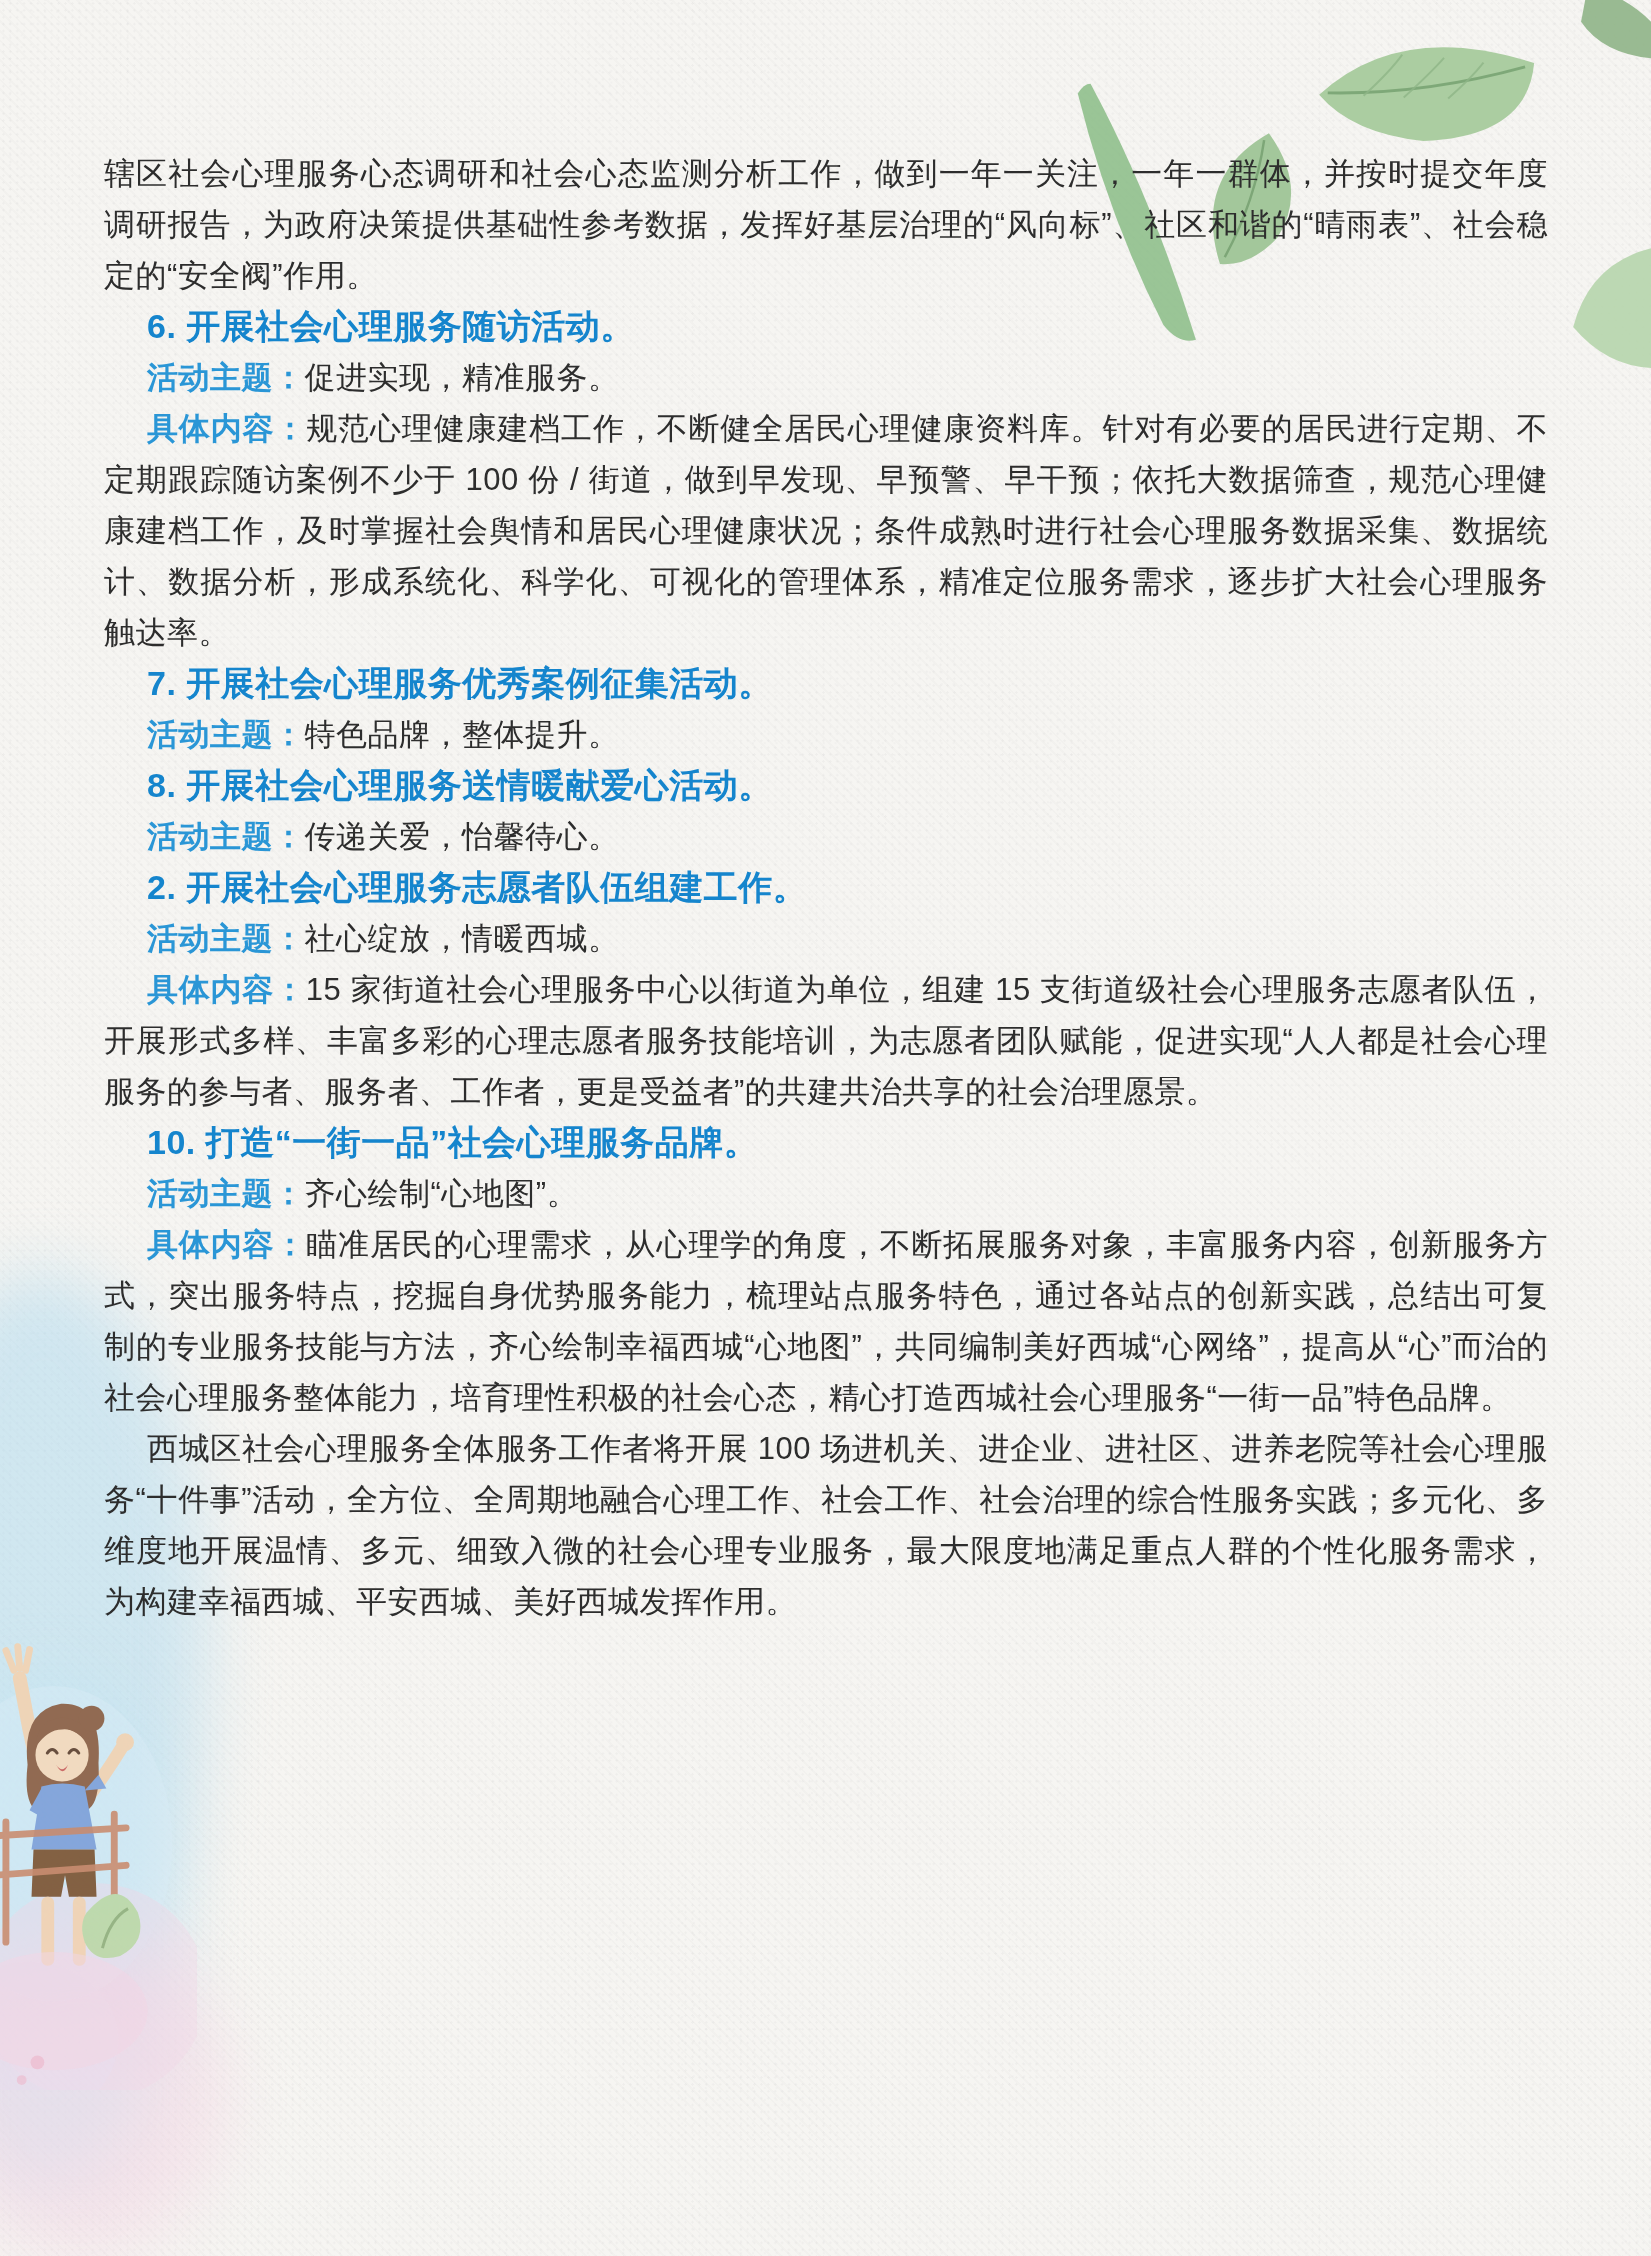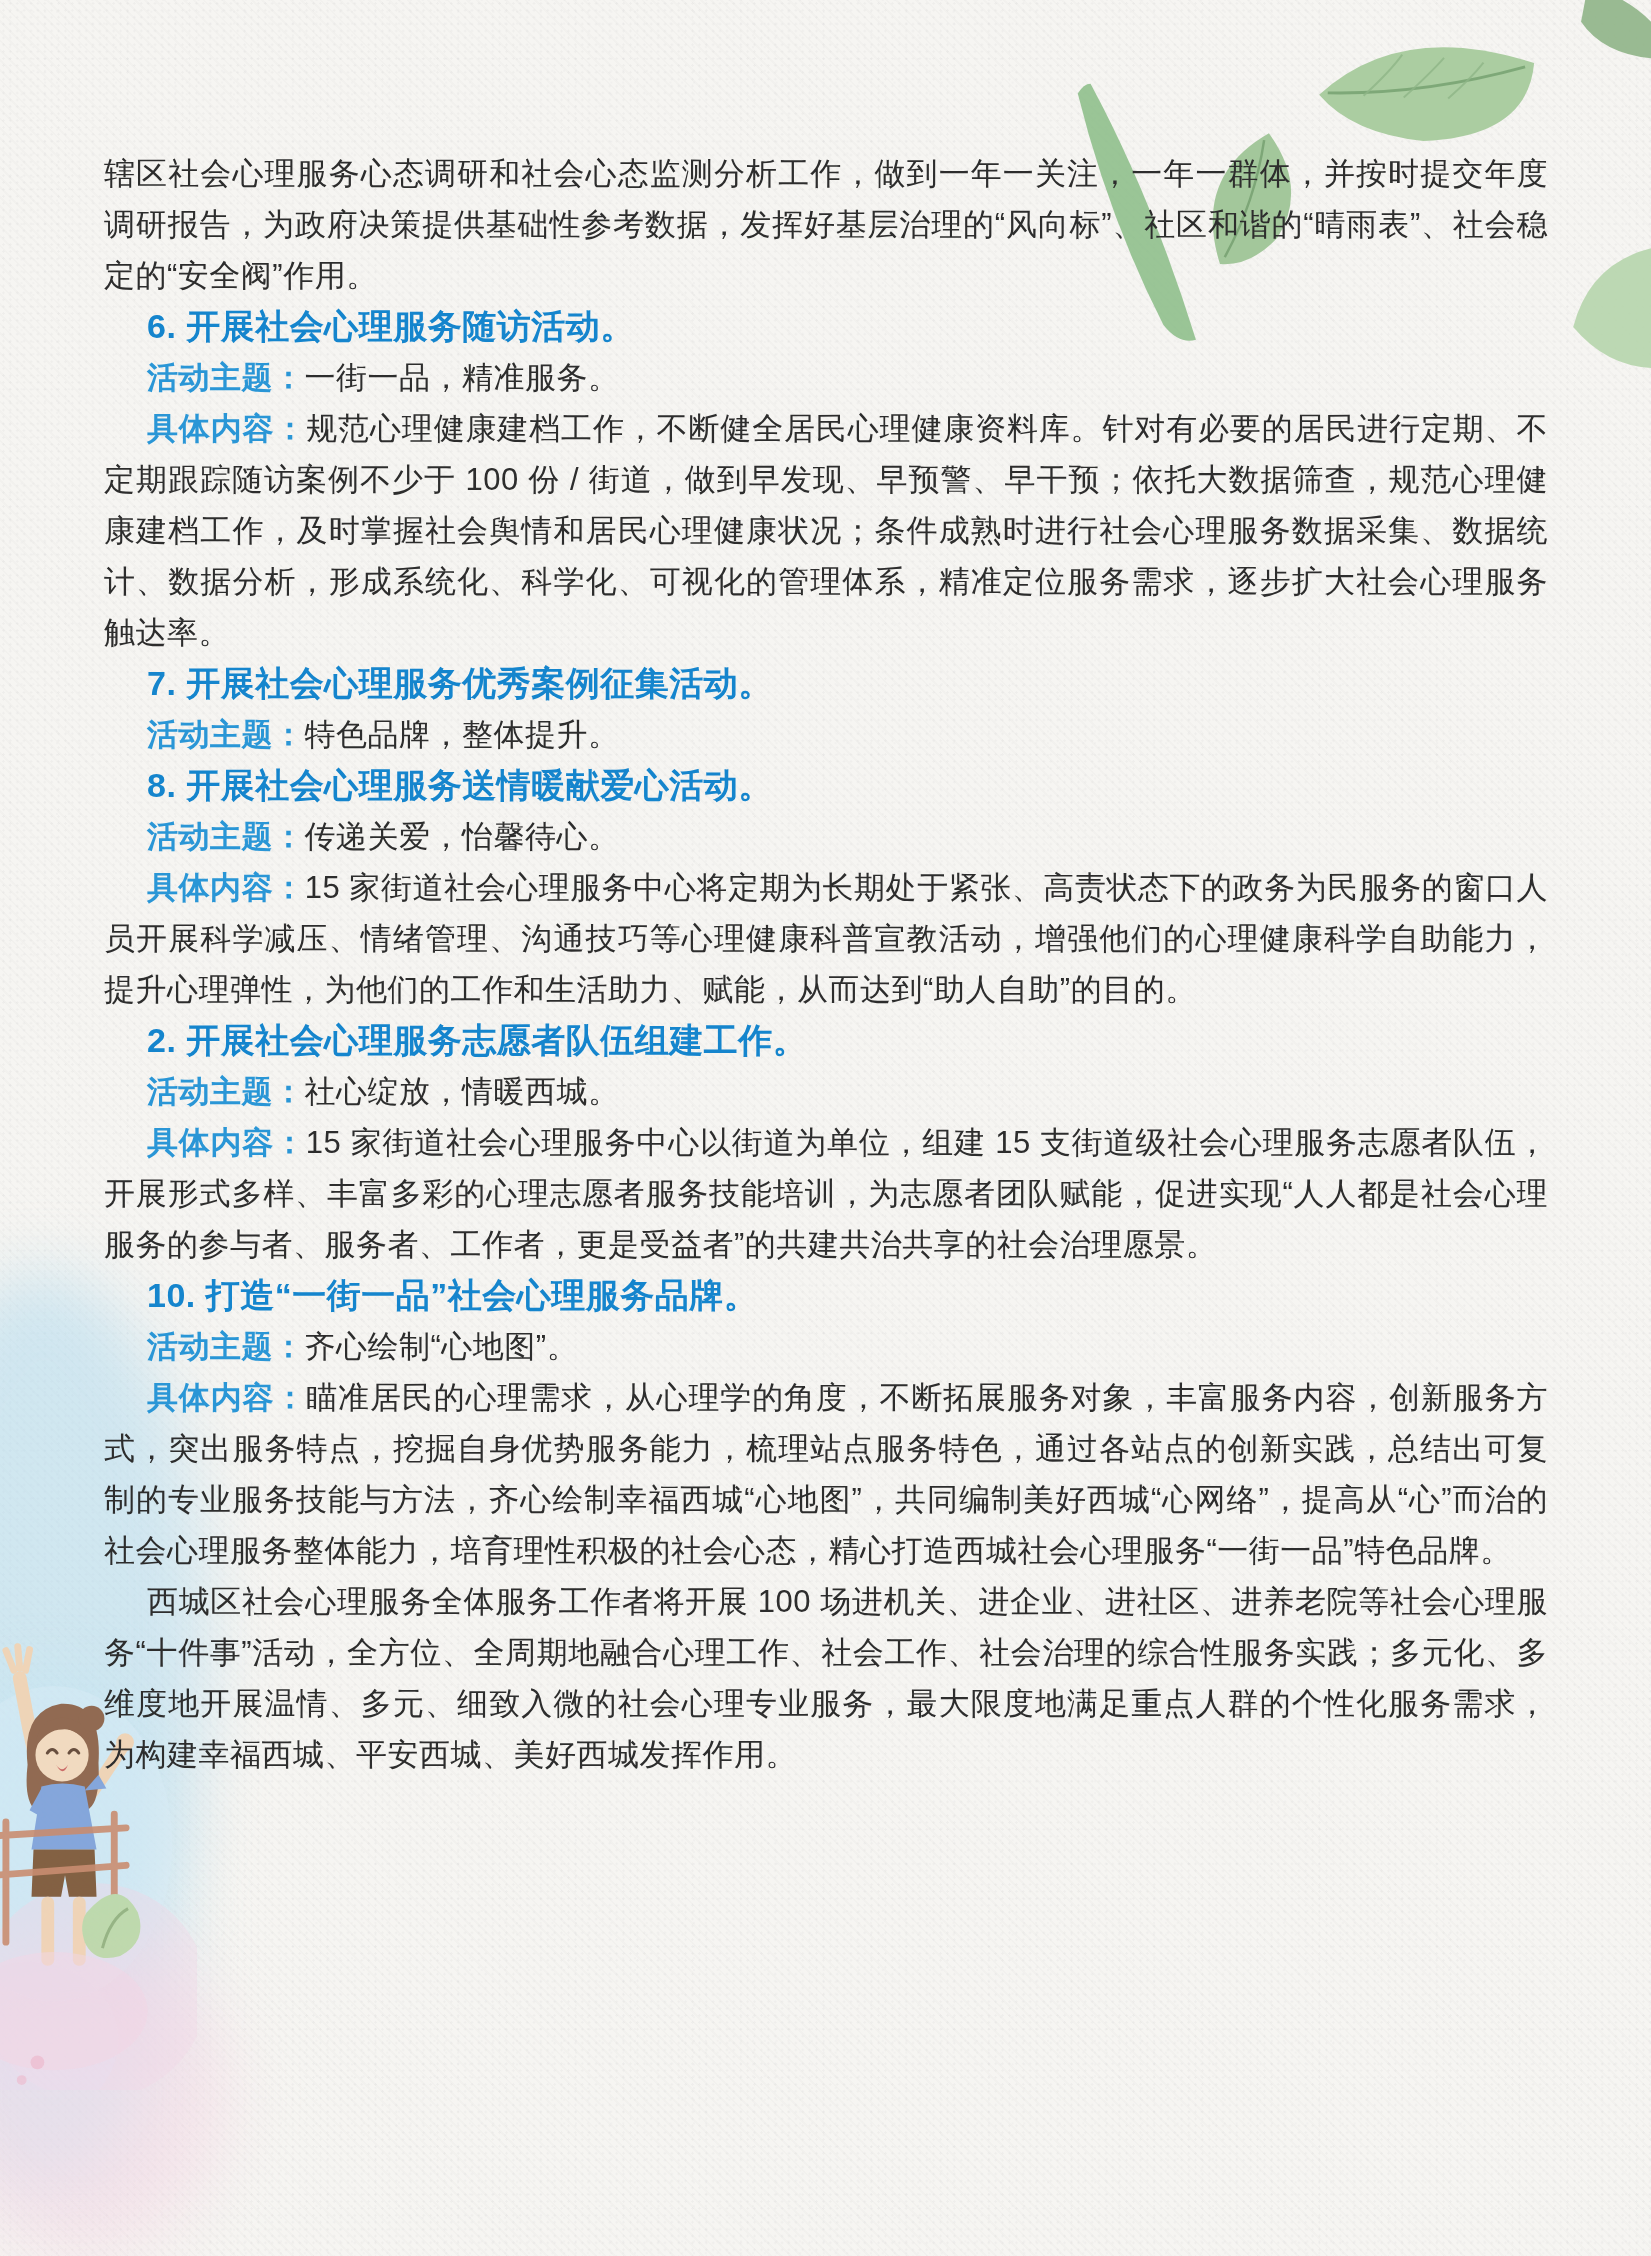--- a/index.html
+++ b/index.html
@@ -99,33 +99,32 @@
       <circle cx="22" cy="470" r="5" fill="#eeb9cd" opacity="0.7"></circle>
     </g>
   </svg>
 
   <main class="doc">
 
     <p>辖区社会心理服务心态调研和社会心态监测分析工作，做到一年一关注，一年一群体，并按时提交年度调研报告，为政府决策提供基础性参考数据，发挥好基层治理的“风向标”、社区和谐的“晴雨表”、社会稳定的“安全阀”作用。</p>
 
     <section>
       <p class="heading">6. 开展社会心理服务随访活动。</p>
-      <p class="theme-line"><span class="label">活动主题：</span><span>一街一品，精准服务。</span></p>
+      <p class="theme-line"><span class="label">活动主题：</span><span>促进实现，精准服务。</span></p>
       <p class="content-para"><span class="label">具体内容：</span><span>规范心理健康建档工作，不断健全居民心理健康资料库。针对有必要的居民进行定期、不定期跟踪随访案例不少于 100 份 / 街道，做到早发现、早预警、早干预；依托大数据筛查，规范心理健康建档工作，及时掌握社会舆情和居民心理健康状况；条件成熟时进行社会心理服务数据采集、数据统计、数据分析，形成系统化、科学化、可视化的管理体系，精准定位服务需求，逐步扩大社会心理服务触达率。</span></p>
     </section>
 
     <section>
       <p class="heading">7. 开展社会心理服务优秀案例征集活动。</p>
       <p class="theme-line"><span class="label">活动主题：</span><span>特色品牌，整体提升。</span></p>
     </section>
 
     <section>
       <p class="heading">8. 开展社会心理服务送情暖献爱心活动。</p>
       <p class="theme-line"><span class="label">活动主题：</span><span>传递关爱，怡馨待心。</span></p>
-      <p class="content-para"><span class="label">具体内容：</span><span>15 家街道社会心理服务中心将定期为长期处于紧张、高责状态下的政务为民服务的窗口人员开展科学减压、情绪管理、沟通技巧等心理健康科普宣教活动，增强他们的心理健康科学自助能力，提升心理弹性，为他们的工作和生活助力、赋能，从而达到“助人自助”的目的。</span></p>
     </section>
 
     <section>
       <p class="heading">2. 开展社会心理服务志愿者队伍组建工作。</p>
       <p class="theme-line"><span class="label">活动主题：</span><span>社心绽放，情暖西城。</span></p>
       <p class="content-para"><span class="label">具体内容：</span><span>15 家街道社会心理服务中心以街道为单位，组建 15 支街道级社会心理服务志愿者队伍，开展形式多样、丰富多彩的心理志愿者服务技能培训，为志愿者团队赋能，促进实现“人人都是社会心理服务的参与者、服务者、工作者，更是受益者”的共建共治共享的社会治理愿景。</span></p>
     </section>
 
     <section>
       <p class="heading">10. 打造“一街一品”社会心理服务品牌。</p>

